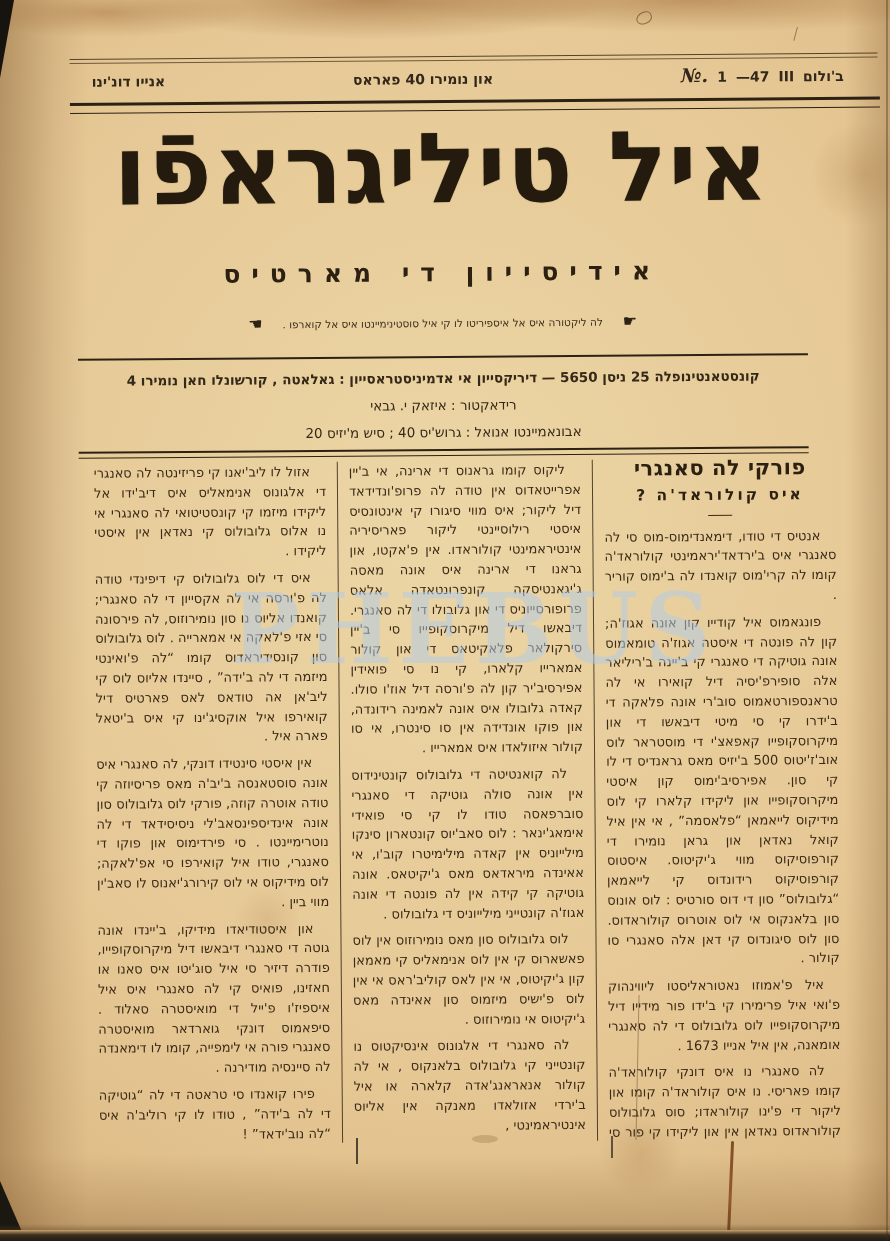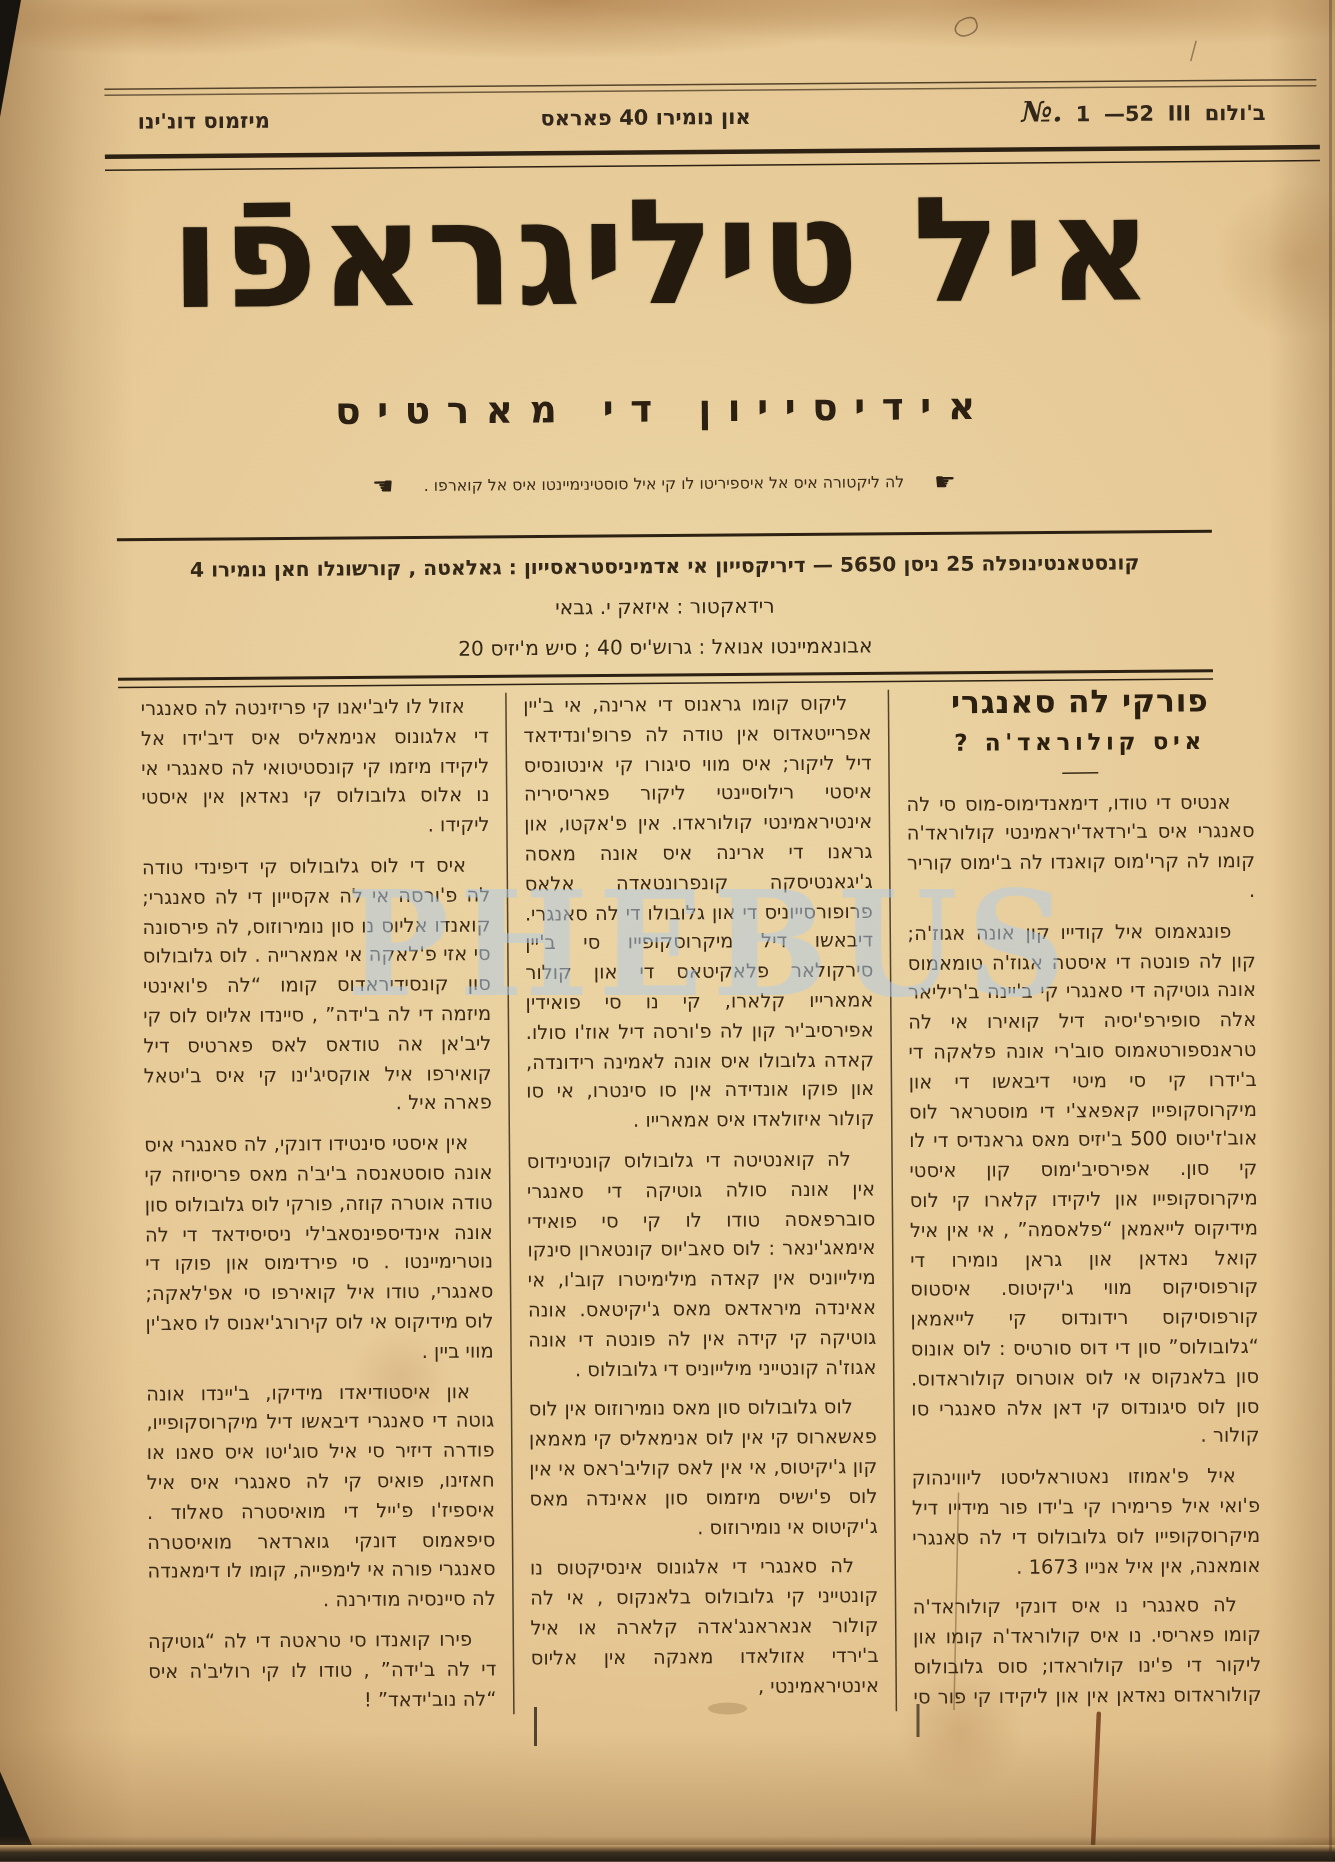--- a/index.html
+++ b/index.html
@@ -93,26 +93,26 @@
 </head>
 <body>
 
 <div class="paper">
 
   <div class="print">
 
     <div class="rule-top"></div>
 
     <div class="header-row">
-      <div class="h-cell h-left heb">מיזמוס דונ'ינו</div>
+      <div class="h-cell h-left heb">אנייו דונ'ינו</div>
       <div class="h-cell h-center heb">און נומירו 40 פאראס</div>
       <div class="h-cell h-right">
         <span class="no-sign">№.</span>
         <span>1</span>
-        <span>—52</span>
+        <span>—47</span>
         <span>III</span>
         <span class="heb">ב'ולום</span>
       </div>
     </div>
 
     <div class="rule-heavy"></div>
 
     <h1 class="masthead heb">איל טיליגראפֿו</h1>
 
     <div class="subtitle heb">אידיסייון די מארטיס</div>

